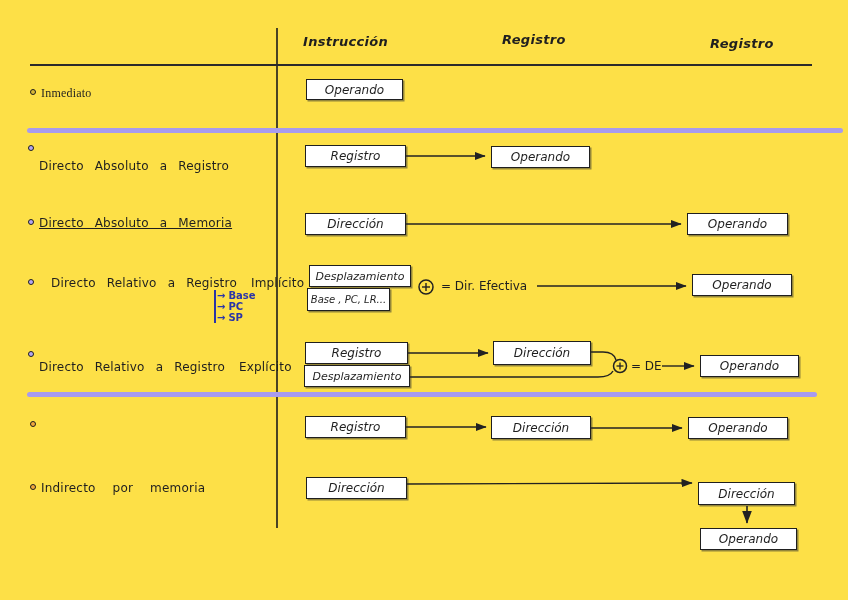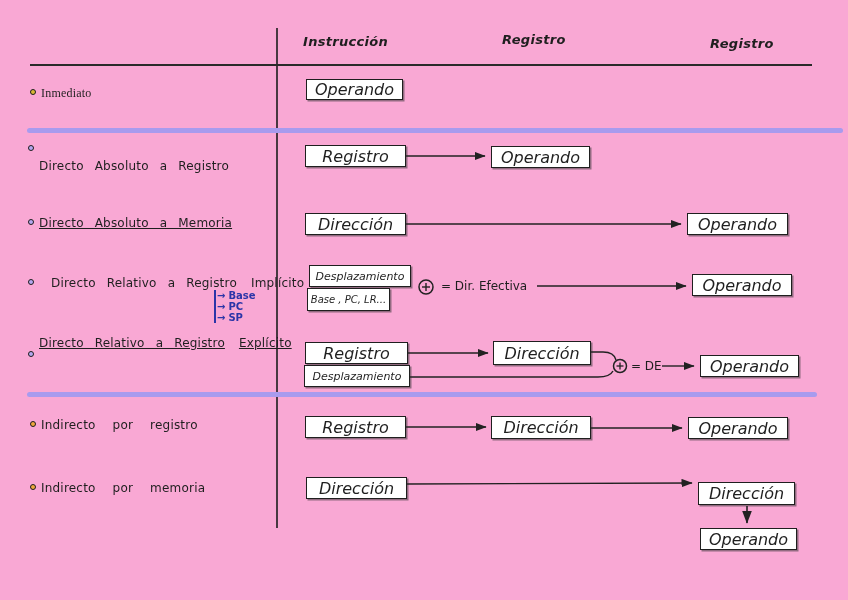--- a/index.html
+++ b/index.html
@@ -1,32 +1,32 @@
 <!DOCTYPE html>
 <html><head>
 <meta charset="utf-8">
 <style>
   html,body{margin:0;padding:0;background:#fff;}
   #canvas{
-    position:relative;width:848px;height:600px;background:#f9a8d4;overflow:hidden;
+    position:relative;width:848px;height:600px;background:#fde047;overflow:hidden;
     font-family:"DejaVu Sans",sans-serif;color:#1f1f1f;
   }
   .abs{position:absolute;}
   .hdr{font-size:13px;font-style:italic;font-weight:bold;letter-spacing:0.3px;}
   .lbl{font-size:12px;letter-spacing:0.2px;word-spacing:7px;white-space:nowrap;}
   .lbl-wide{word-spacing:13px;}
   .qual{margin-left:14px;}
   .bullet{position:absolute;width:6px;height:6px;border-radius:50%;border:1.6px solid #1d1d1d;box-sizing:border-box;}
   .bullet.yellow{background:#d9b836;}
   .bullet.purple{background:#b5a7f0;}
   .bullet.orange{background:#f0a73c;}
   .hbox{
     position:absolute;border:1.7px solid #1f1f1f;background:#fff;
     display:flex;align-items:center;justify-content:center;
-    font-size:16px;font-style:italic;white-space:nowrap;
+    font-size:12px;font-style:italic;white-space:nowrap;
     box-shadow:1.5px 1.5px 0 rgba(45,45,45,0.5);box-sizing:border-box;
   }
   .divider{position:absolute;height:5px;border-radius:3px;background:#a89bee;}
   .eqtext{position:absolute;font-size:12px;white-space:nowrap;}
   .sublist{
     position:absolute;border-left:2px solid #2b35a8;color:#2b35a8;
     font-size:10px;font-weight:bold;line-height:11px;padding-left:1px;
   }
   .sublist .subitem{display:flex;align-items:center;gap:3px;}
   .sublist .branch{font-size:10px;}
@@ -111,29 +111,28 @@
         <span class="branch">→</span>
         <span>SP</span>
       </div>
   </div>
   <div class="hbox" style="left:309px;top:265px;width:102px;height:22px;font-size:11px;">Desplazamiento</div>
   <div class="hbox" style="left:307px;top:288px;width:83px;height:23px;font-size:10px;">Base , PC, LR...</div>
   <div class="eqtext" style="left:441px;top:279px;">= Dir. Efectiva</div>
   <div class="hbox" style="left:692px;top:274px;width:100px;height:22px;">Operando</div>
 
   <span class="bullet purple" style="left:28px;top:351px;"></span>
-  <div class="abs lbl" style="left:39px;top:336px;text-decoration:underline;"><span>Directo Relativo a Registro</span><span class="qual">Explícito</span></div>
+  <div class="abs lbl" style="left:39px;top:360px;"><span>Directo Relativo a Registro</span><span class="qual">Explícito</span></div>
   <div class="hbox" style="left:305px;top:342px;width:103px;height:22px;">Registro</div>
   <div class="hbox" style="left:304px;top:365px;width:106px;height:22px;font-size:11px;">Desplazamiento</div>
   <div class="hbox" style="left:493px;top:341px;width:98px;height:24px;">Dirección</div>
   <div class="eqtext" style="left:631px;top:359px;">= DE</div>
   <div class="hbox" style="left:700px;top:355px;width:99px;height:22px;">Operando</div>
 
   <span class="bullet orange" style="left:30px;top:421px;"></span>
-  <div class="abs lbl lbl-wide" style="left:41px;top:418px;">Indirecto por registro</div>
   <div class="hbox" style="left:305px;top:416px;width:101px;height:22px;">Registro</div>
   <div class="hbox" style="left:491px;top:416px;width:100px;height:23px;">Dirección</div>
   <div class="hbox" style="left:688px;top:417px;width:100px;height:22px;">Operando</div>
 
   <span class="bullet orange" style="left:30px;top:484px;"></span>
   <div class="abs lbl lbl-wide" style="left:41px;top:481px;">Indirecto por memoria</div>
   <div class="hbox" style="left:306px;top:477px;width:101px;height:22px;">Dirección</div>
   <div class="hbox" style="left:698px;top:482px;width:97px;height:23px;">Dirección</div>
   <div class="hbox" style="left:700px;top:528px;width:97px;height:22px;">Operando</div>
 

